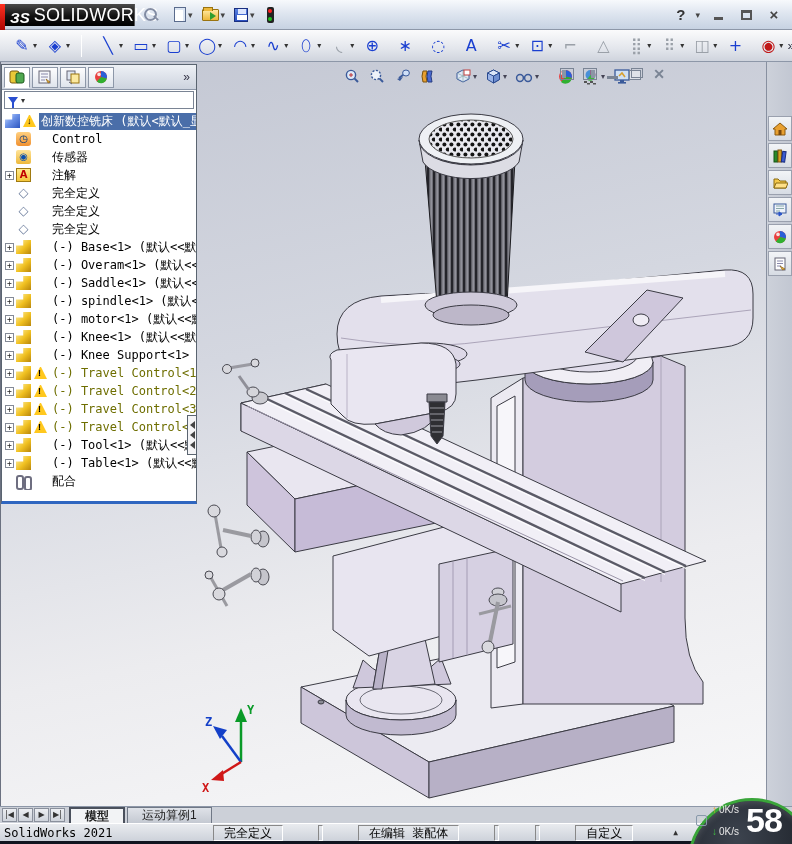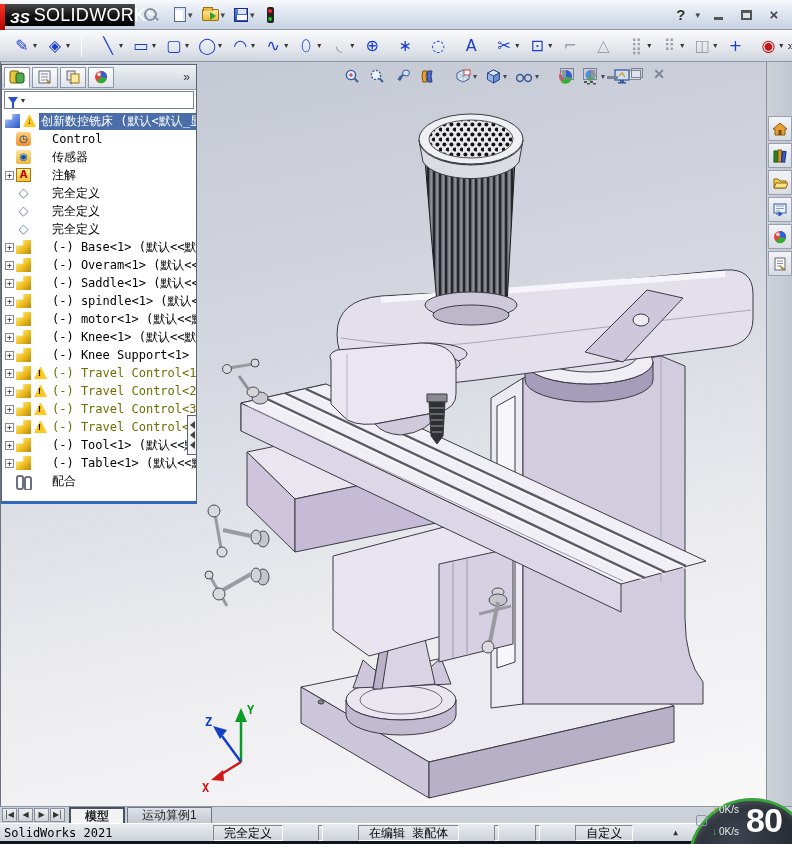--- a/index.html
+++ b/index.html
@@ -848,14 +848,14 @@
   <div class="ball"></div>
   <div class="net-row net-up">
     <span class="arrow-up">↑</span>
     <span>0K/s</span>
   </div>
   <div class="net-help">?</div>
   <div class="net-row net-dn">
     <span class="arrow-dn">↓</span>
     <span>0K/s</span>
   </div>
-  <div class="net-num">80</div>
+  <div class="net-num">58</div>
 </div>
 
 </body></html>

